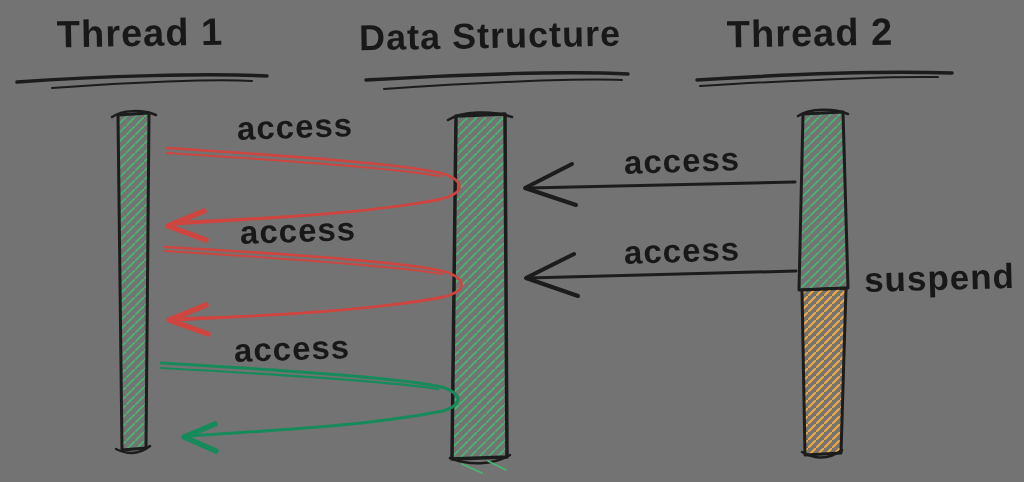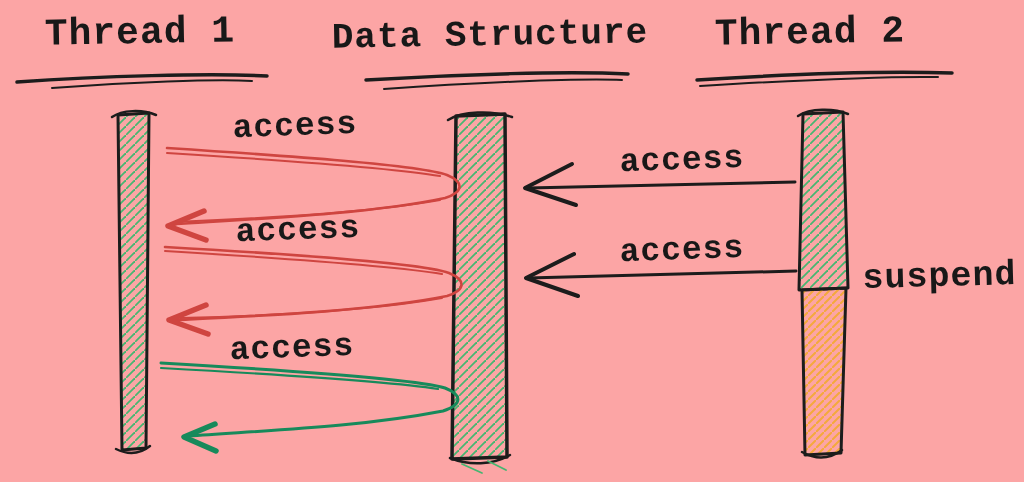--- a/index.html
+++ b/index.html
@@ -1,22 +1,22 @@
 <!DOCTYPE html>
 <html><head>
 <meta charset="utf-8">
 <style>
   html, body { margin: 0; padding: 0; background: #ffffff; }
   .canvas {
     position: relative;
     width: 1024px;
     height: 482px;
-    background: #fca5a5;
+    background: #737373;
     overflow: hidden;
-    font-family: Liberation Mono, monospace;
+    font-family: Liberation Sans, sans-serif;
   }
   .canvas svg { position: absolute; left: 0; top: 0; }
   .label {
     position: absolute;
     color: #181818;
     font-weight: bold;
     text-align: center;
     white-space: nowrap;
     letter-spacing: 1px;
     line-height: 1;

